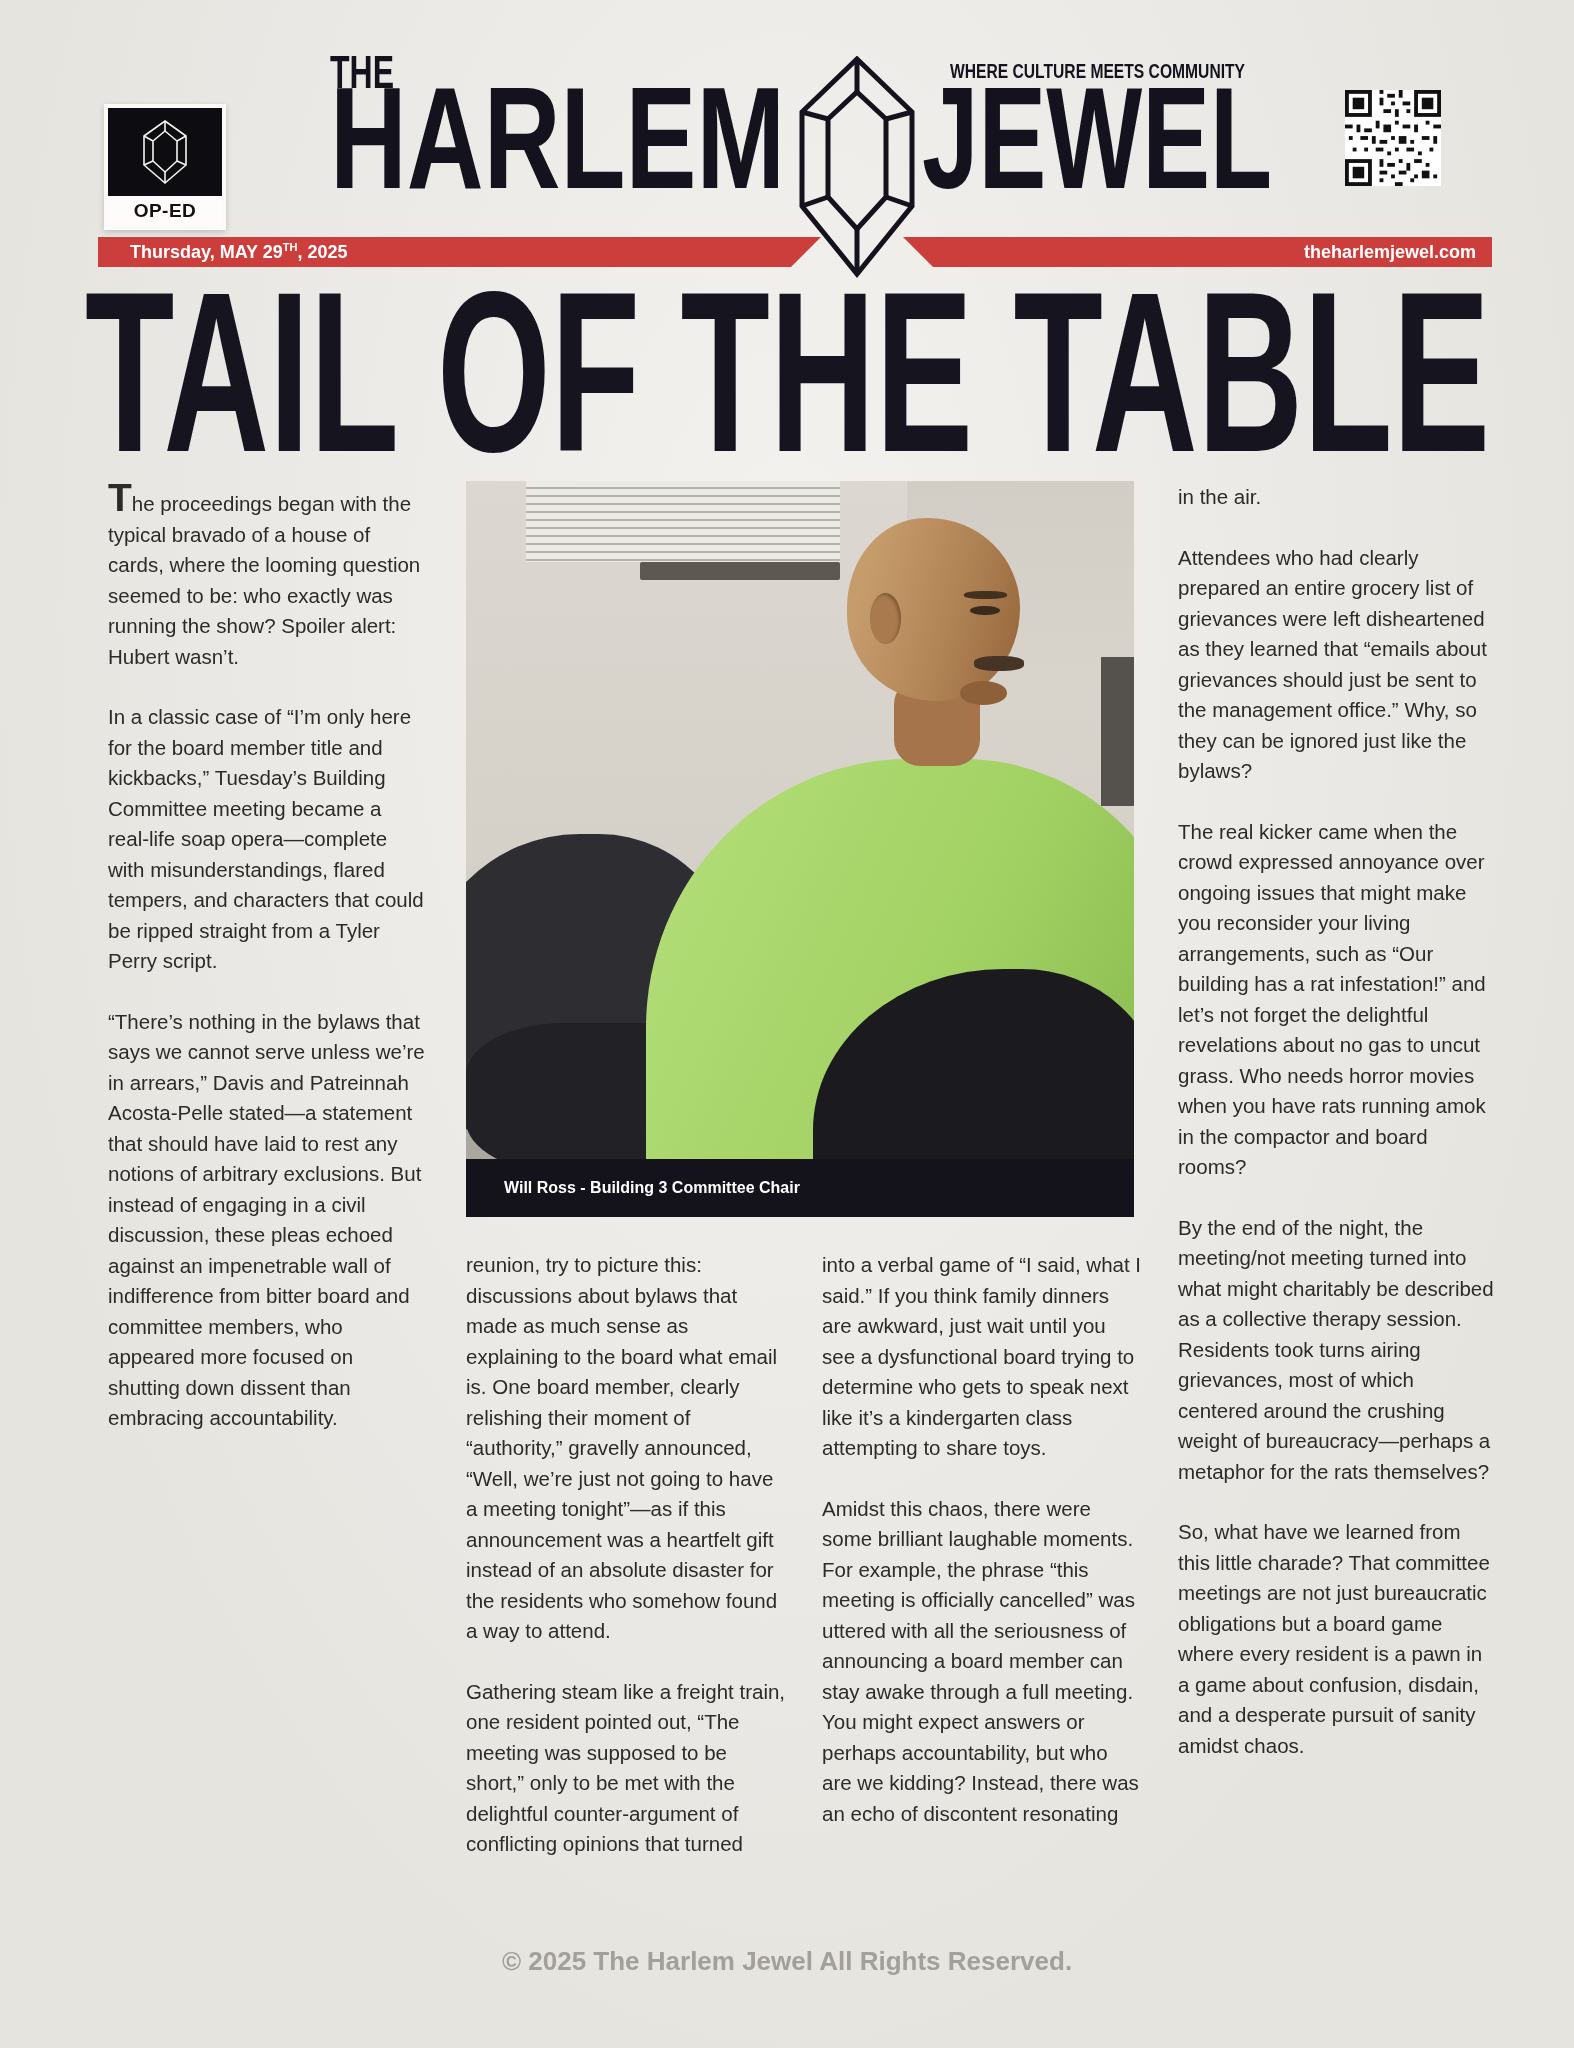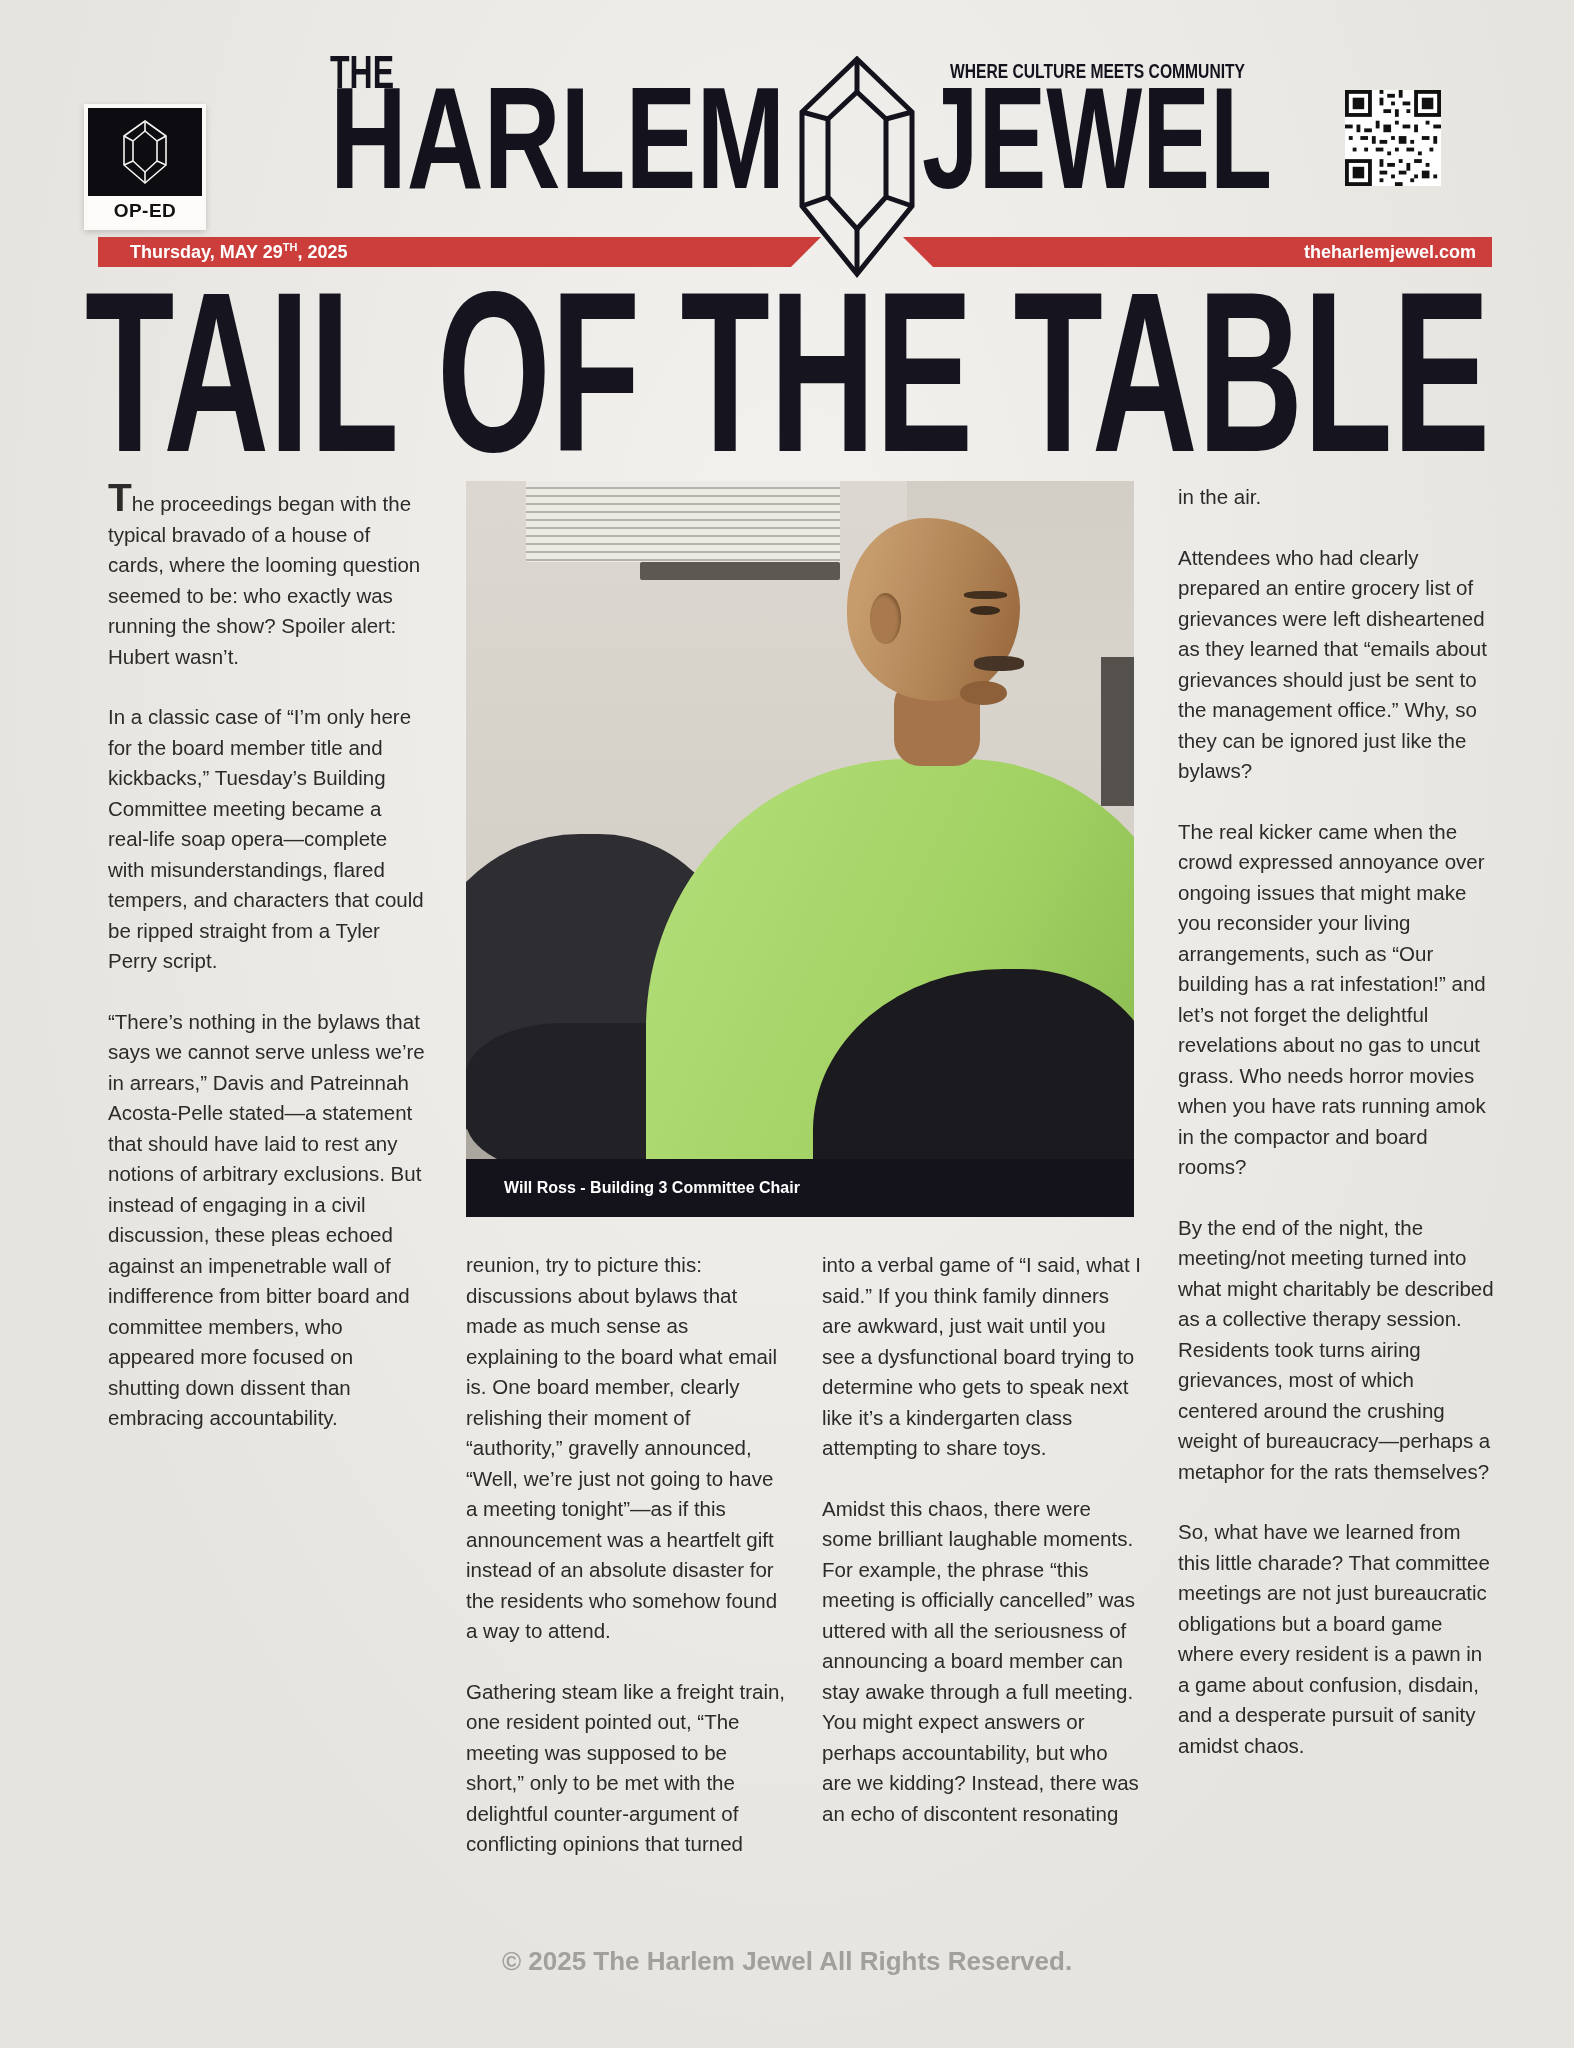--- a/index.html
+++ b/index.html
@@ -7,21 +7,21 @@
     width:1574px;height:2048px;position:relative;overflow:hidden;
     background:
       radial-gradient(ellipse at 50% 30%, rgba(255,255,255,.35), rgba(0,0,0,.03) 75%),
       #edebe6;
     font-family:"Liberation Sans", sans-serif;
     color:#2c2b29;
   }
   .abs{position:absolute;}
   .ink{fill:#14131d;}
   
-  .oped-badge{left:84px;top:104px;width:114px;border:4px solid #fbfaf7;
+  .oped-badge{left:104px;top:104px;width:114px;border:4px solid #fbfaf7;
     box-shadow:0 2px 6px rgba(0,0,0,.18);background:#404040;}
   .oped-black{height:88px;background:#0d0c10;display:flex;align-items:center;justify-content:center;}
   .oped-label{height:30px;background:#fdfcfa;display:flex;align-items:center;justify-content:center;
     font-weight:bold;font-size:19px;letter-spacing:.5px;color:#111;}
   .redbar{top:237px;height:30px;background:#cc3e3b;color:#fff;font-weight:bold;font-size:18px;
     display:flex;align-items:center;}
   .redbar-left{left:98px;width:717px;clip-path:polygon(0 0,100% 0,calc(100% - 30px) 100%,0 100%);
     padding-left:6px;}
   .redbar-left .txt{margin-left:26px;}
   .redbar-right{left:903px;width:589px;clip-path:polygon(0 0,100% 0,100% 100%,30px 100%);

